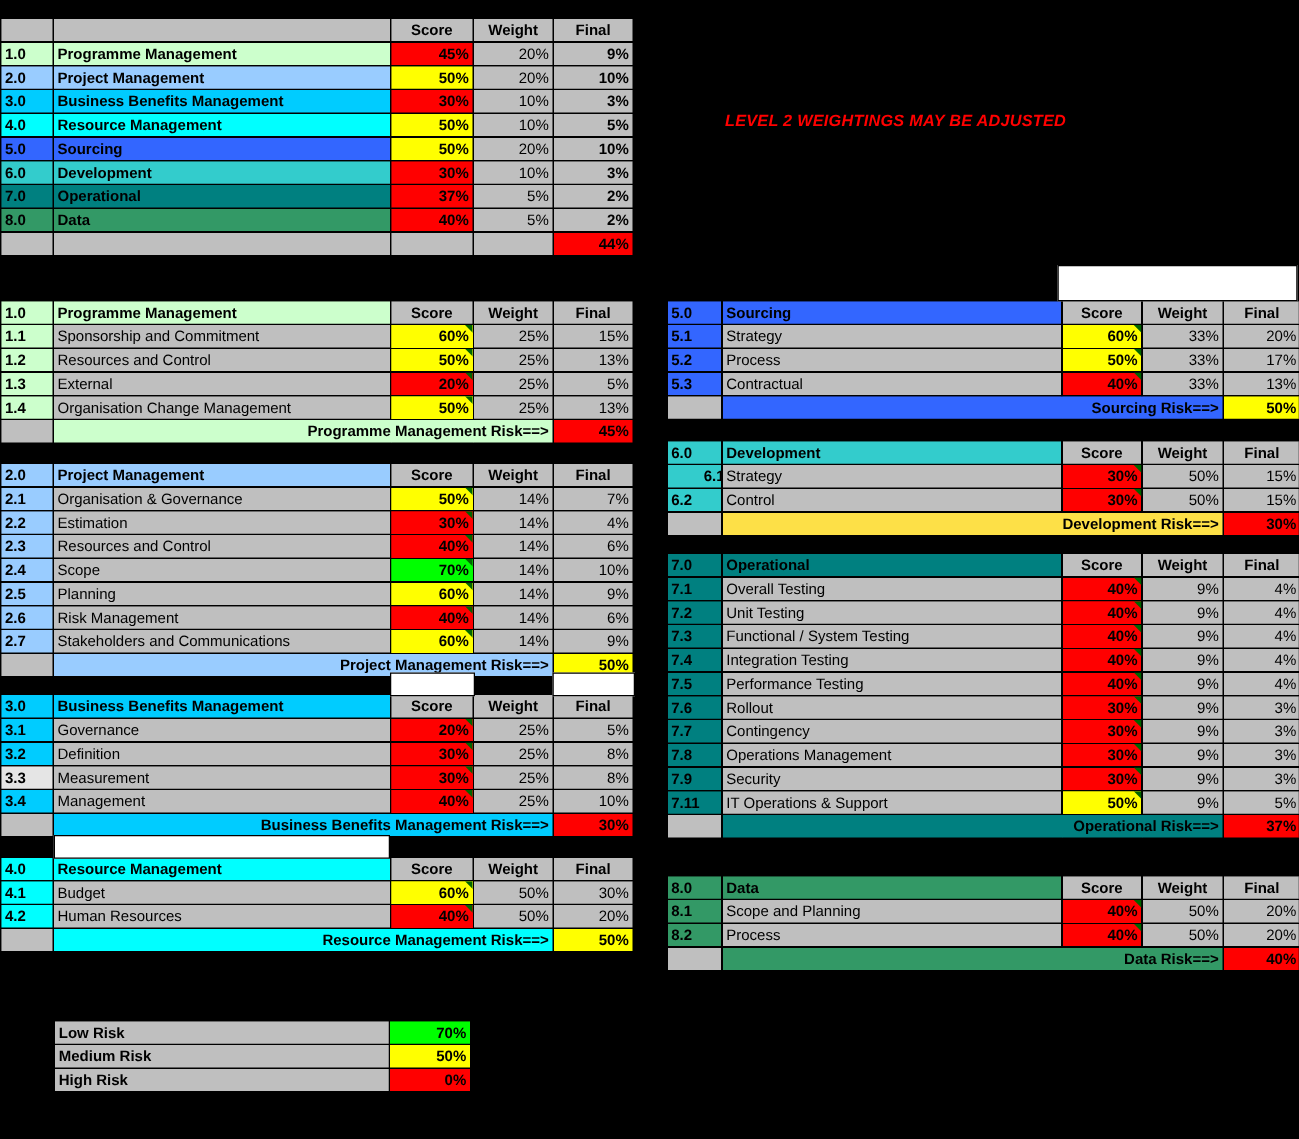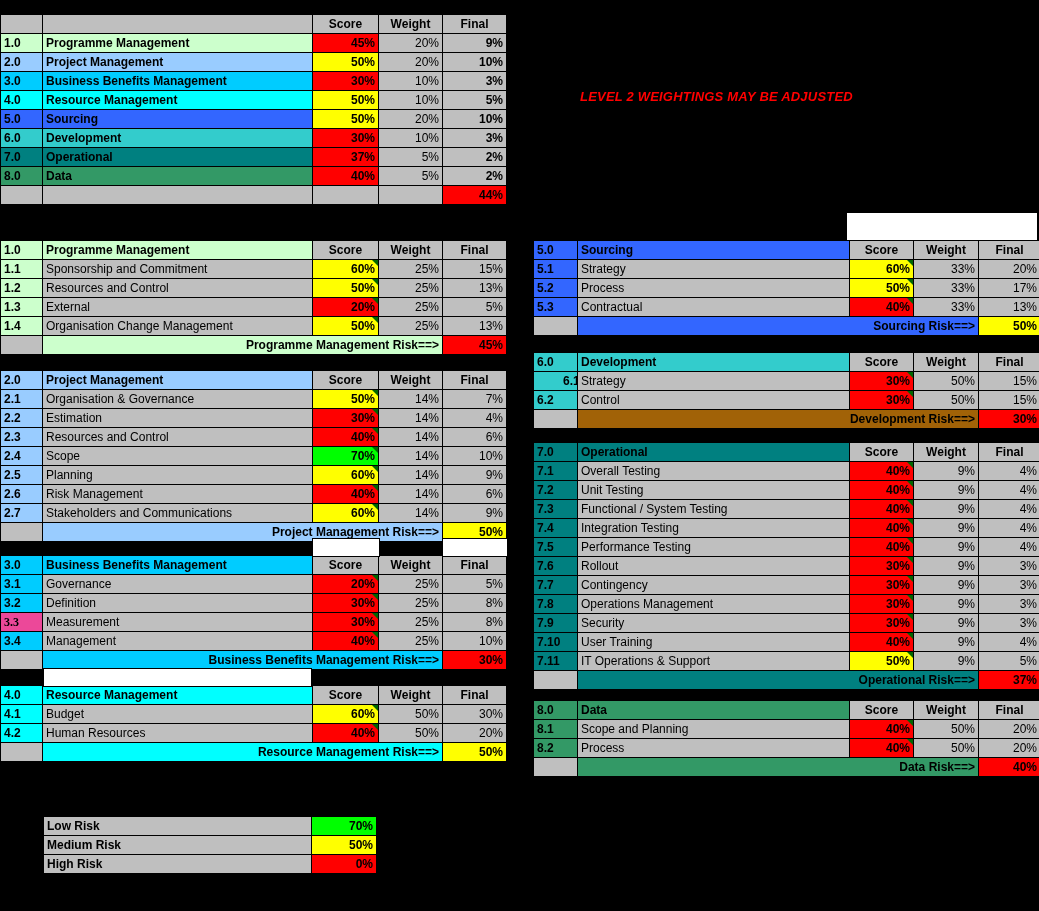--- a/index.html
+++ b/index.html
@@ -317,21 +317,21 @@
           <td class="plain">5%</td>
         </tr>
         <tr>
           <td class="num" style="background: rgb(0, 204, 255);">3.2</td>
           <td class="name">Definition</td>
           <td class="val cmt" style="background: rgb(255, 0, 0);">30%</td>
           <td class="plain">25%</td>
           <td class="plain">8%</td>
         </tr>
         <tr>
-          <td class="num" style="background: #ec4899; font-family: Liberation Serif, serif;">3.3</td>
+          <td class="num" style="background: #e5e5e5;">3.3</td>
           <td class="name">Measurement</td>
           <td class="val cmt" style="background: rgb(255, 0, 0);">30%</td>
           <td class="plain">25%</td>
           <td class="plain">8%</td>
         </tr>
         <tr>
           <td class="num" style="background: rgb(0, 204, 255);">3.4</td>
           <td class="name">Management</td>
           <td class="val cmt" style="background: rgb(255, 0, 0);">40%</td>
           <td class="plain">25%</td>
@@ -450,21 +450,21 @@
         </tr>
         <tr>
           <td class="num" style="background: rgb(51, 204, 204);">6.2</td>
           <td class="name">Control</td>
           <td class="val cmt" style="background: rgb(255, 0, 0);">30%</td>
           <td class="plain">50%</td>
           <td class="plain">15%</td>
         </tr>
         <tr>
           <td class="blank"></td>
-          <td class="rlabel" colspan="3" style="background: #a16207; margin-left: 19px;">Development Risk==&gt;</td>
+          <td class="rlabel" colspan="3" style="background: #fde047; margin-left: 19px;">Development Risk==&gt;</td>
           <td class="val" style="background: rgb(255, 0, 0);">30%</td>
         </tr>
       </tbody>
     </table>
     <table class="grid" style="left: 533px; top: 442px; width: 506px;">
       <colgroup>
         <col style="width: 44px;">
         <col style="width: 272px;">
         <col style="width: 64px;">
         <col style="width: 65px;">
@@ -533,27 +533,20 @@
           <td class="val cmt" style="background: rgb(255, 0, 0);">30%</td>
           <td class="plain">9%</td>
           <td class="plain">3%</td>
         </tr>
         <tr>
           <td class="num" style="background: rgb(0, 128, 128);">7.9</td>
           <td class="name">Security</td>
           <td class="val cmt" style="background: rgb(255, 0, 0);">30%</td>
           <td class="plain">9%</td>
           <td class="plain">3%</td>
-        </tr>
-        <tr>
-          <td class="num" style="background: rgb(0, 128, 128);">7.10</td>
-          <td class="name">User Training</td>
-          <td class="val cmt" style="background: rgb(255, 0, 0);">40%</td>
-          <td class="plain">9%</td>
-          <td class="plain">4%</td>
         </tr>
         <tr>
           <td class="num" style="background: rgb(0, 128, 128);">7.11</td>
           <td class="name">IT Operations &amp; Support</td>
           <td class="val cmt" style="background: rgb(255, 255, 0);">50%</td>
           <td class="plain">9%</td>
           <td class="plain">5%</td>
         </tr>
         <tr>
           <td class="blank"></td>

